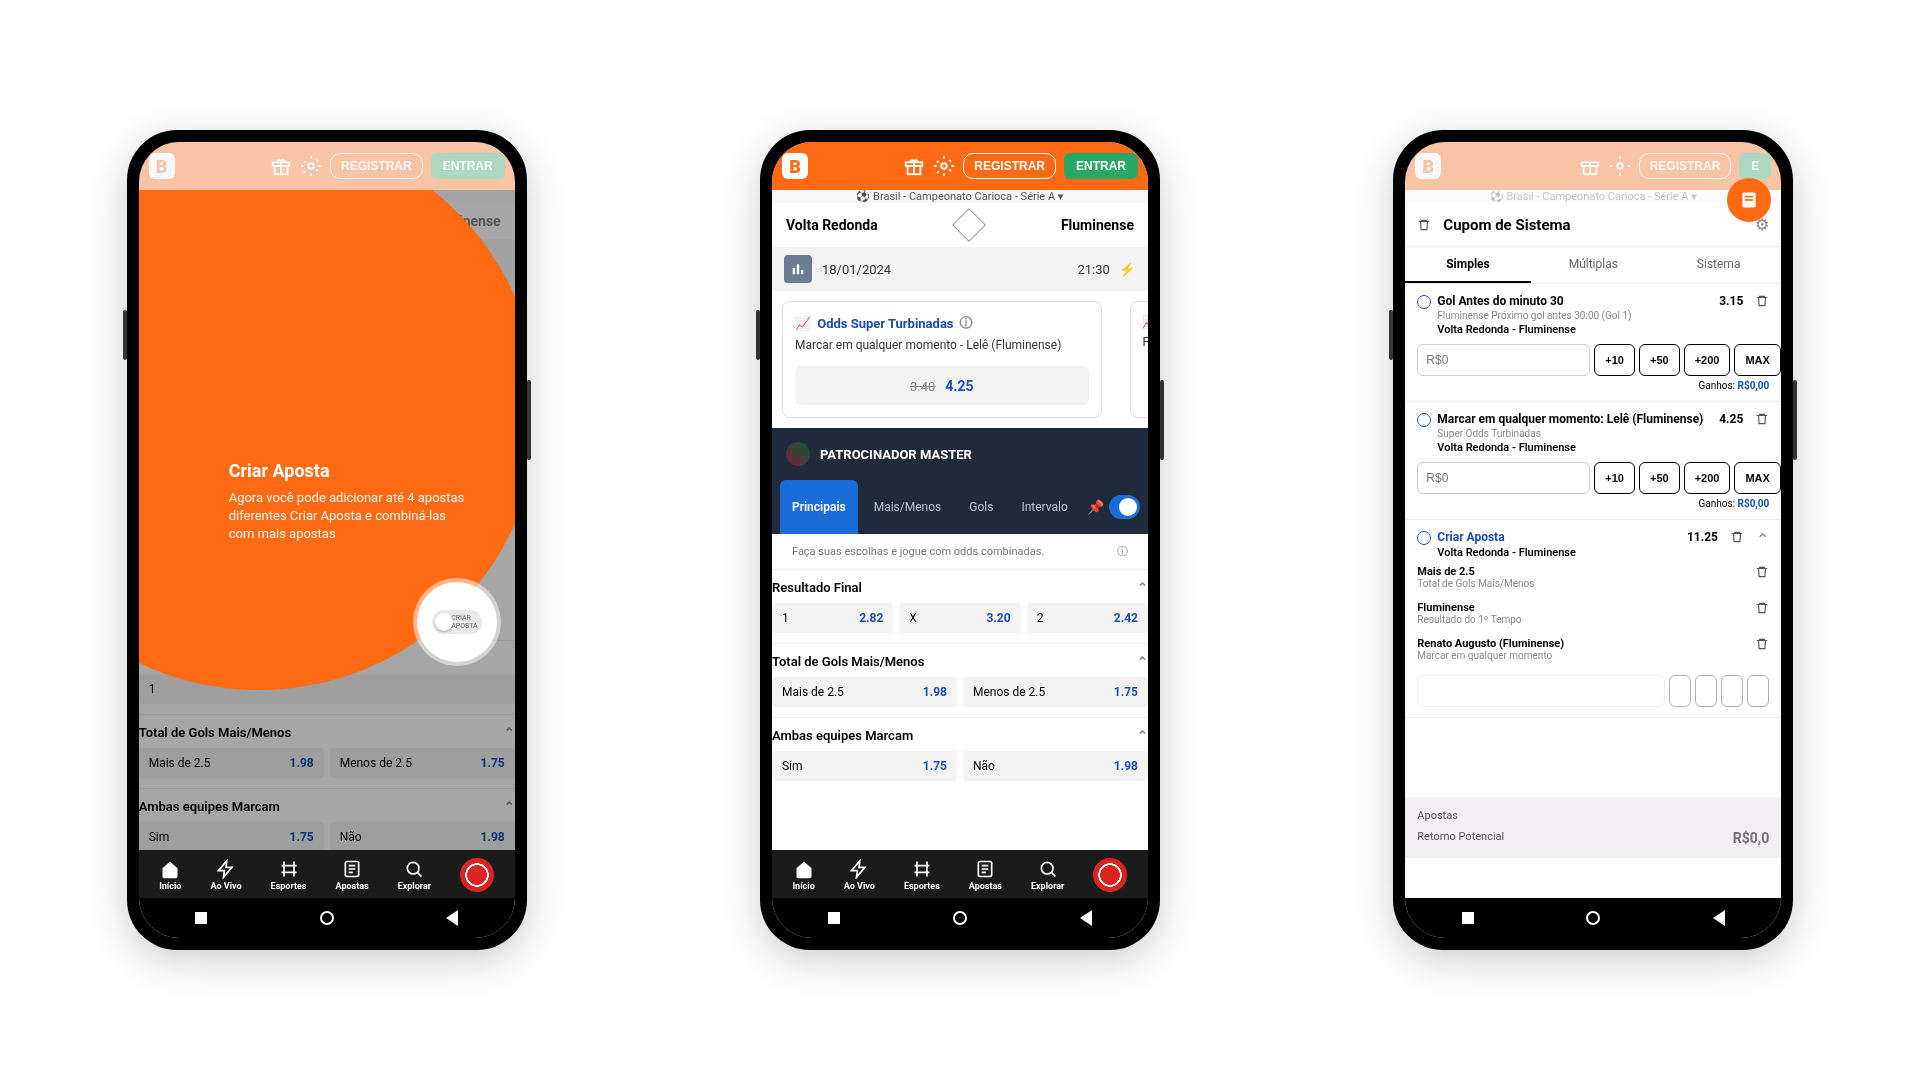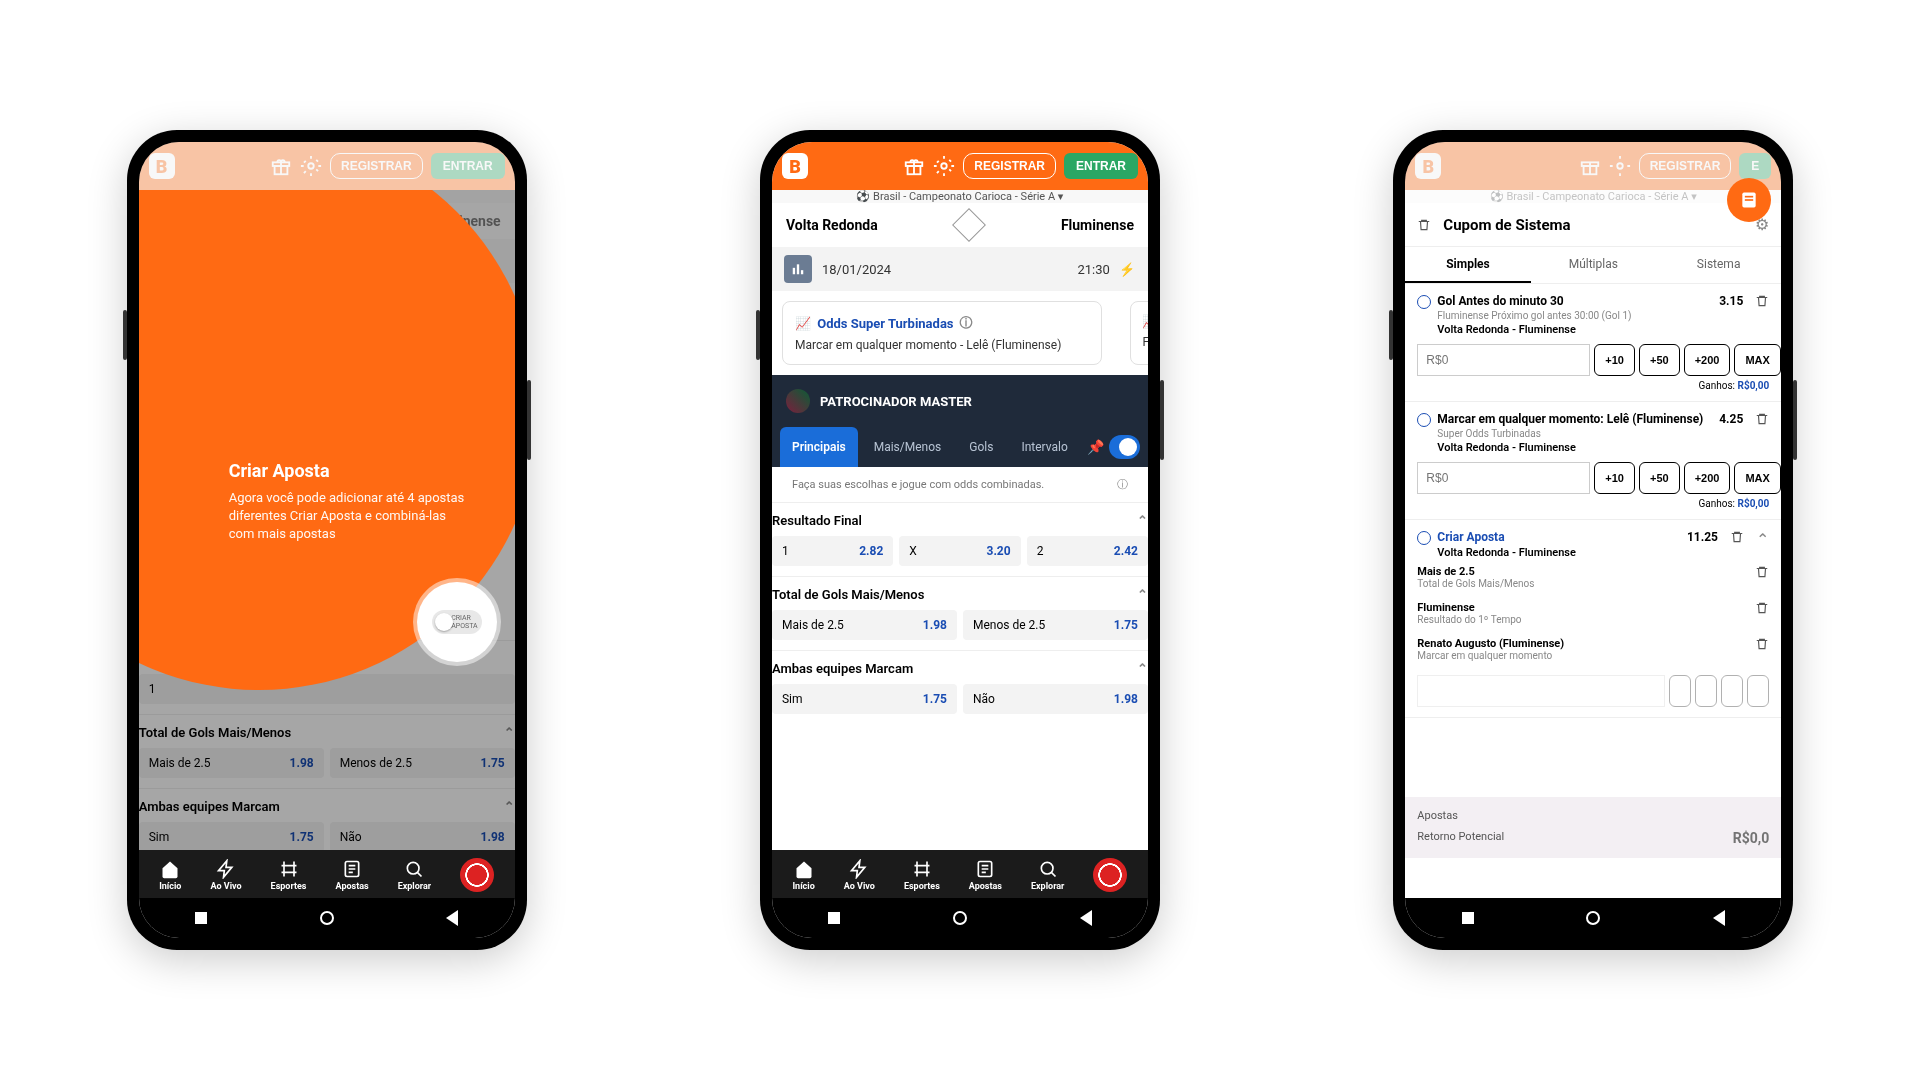--- a/index.html
+++ b/index.html
@@ -143,21 +143,21 @@
   .sponsor-badge { width:24px;height:24px;border-radius:50%;background:linear-gradient(45deg,#7b1e3d,#0a5c36);}
   .tabs-row {
     background: #1f2a3a;
     display: flex;
     align-items: center;
     padding: 0 8px;
     gap: 4px;
   }
   .tab {
     color: #b8c4d4;
-    padding: 13px 12px;
+    padding: 20px 12px;
     font-size: 12px;
     border-radius: 6px 6px 0 0;
   }
   .tab.active { background: #1a6dd9; color: #fff; font-weight:600;}
   .toggle-pill {
     margin-left: auto;
     background: #1a6dd9;
     border-radius: 20px;
     width: 50px;
     height: 24px;
@@ -228,21 +228,21 @@
   .slip-tabs { display:flex;border-bottom:1px solid #eee;}
   .slip-tab { flex:1;text-align:center;padding:10px;font-size:12px;color:#666;}
   .slip-tab.active { color:#000;font-weight:700;border-bottom:2px solid #000;}
   .bet-item { padding:10px 12px;border-bottom:1px solid #eee;}
   .bet-head { display:flex;align-items:flex-start;gap:6px;}
   .bet-name { font-size:12px;font-weight:700;flex:1;}
   .bet-odd { font-size:12px;font-weight:700;margin:0 6px;}
   .bet-sub { font-size:10px;color:#888;margin-top:2px;}
   .bet-match { font-size:11px;font-weight:600;margin-top:2px;}
   .stake-row { display:flex;gap:4px;margin-top:8px;}
-  .stake-input { flex:1;border:1px solid #ccc;border-radius:0;padding:8px;font-size:12px;}
+  .stake-input { flex:1;border:1px solid #ccc;border-radius:6px;padding:8px;font-size:12px;}
   .stake-btn { border:1.5px solid #000;border-radius:6px;padding:8px 10px;font-size:11px;font-weight:700;background:#fff;}
   .gains { text-align:right;font-size:10px;margin-top:4px;}
   .gains .amt { color:#1a4db3;font-weight:700;}
   .bb-leg { display:flex;justify-content:space-between;padding:6px 0;font-size:11px;}
   .bb-leg-title { font-weight:700;}
   .bb-leg-sub { color:#888;font-size:10px;}
   .slip-footer { position:absolute;bottom:40px;left:0;right:0;background:#f3eff3;padding:8px 12px;}
   .slip-row { display:flex;justify-content:space-between;font-size:11px;padding:4px 0;color:#555;}
   .btn-place { width:100%;background:#4fb05c;color:#fff;border:none;border-radius:6px;padding:14px;font-weight:700;font-size:14px;margin-top:6px;}
   .fab { position:absolute;top:36px;right:10px;width:44px;height:44px;border-radius:50%;background:#ff6a13;z-index:20;display:flex;align-items:center;justify-content:center;color:#fff;}
@@ -427,20 +427,24 @@
         <span style="color:#999;">⚡</span>
       </div>
       <div style="display:flex;gap:8px;overflow:hidden;">
         <div class="boost-card" style="flex:0 0 85%;">
           <div class="boost-title">
               <span style="color:#c94fc9;">📈</span>
               <span>Odds Super Turbinadas</span> 
               <span style="color:#888;">ⓘ</span>
             </div>
           <div class="boost-desc">Marcar em qualquer momento - Lelê (Fluminense)</div>
+          <div class="boost-odds" style="background:#f3f3f3;border-radius:6px;padding:10px;">
+            <span class="old">3.40</span>
+            <span class="new">4.25</span>
+          </div>
         </div>
         <div class="boost-card" style="flex:0 0 20%;">
           <div class="boost-title">
               <span style="color:#c94fc9;">📈</span>
             </div>
           <div class="boost-desc"><span>Fl</span></div>
         </div>
       </div>
       <div class="sponsor">
         <div class="sponsor-badge"></div>

